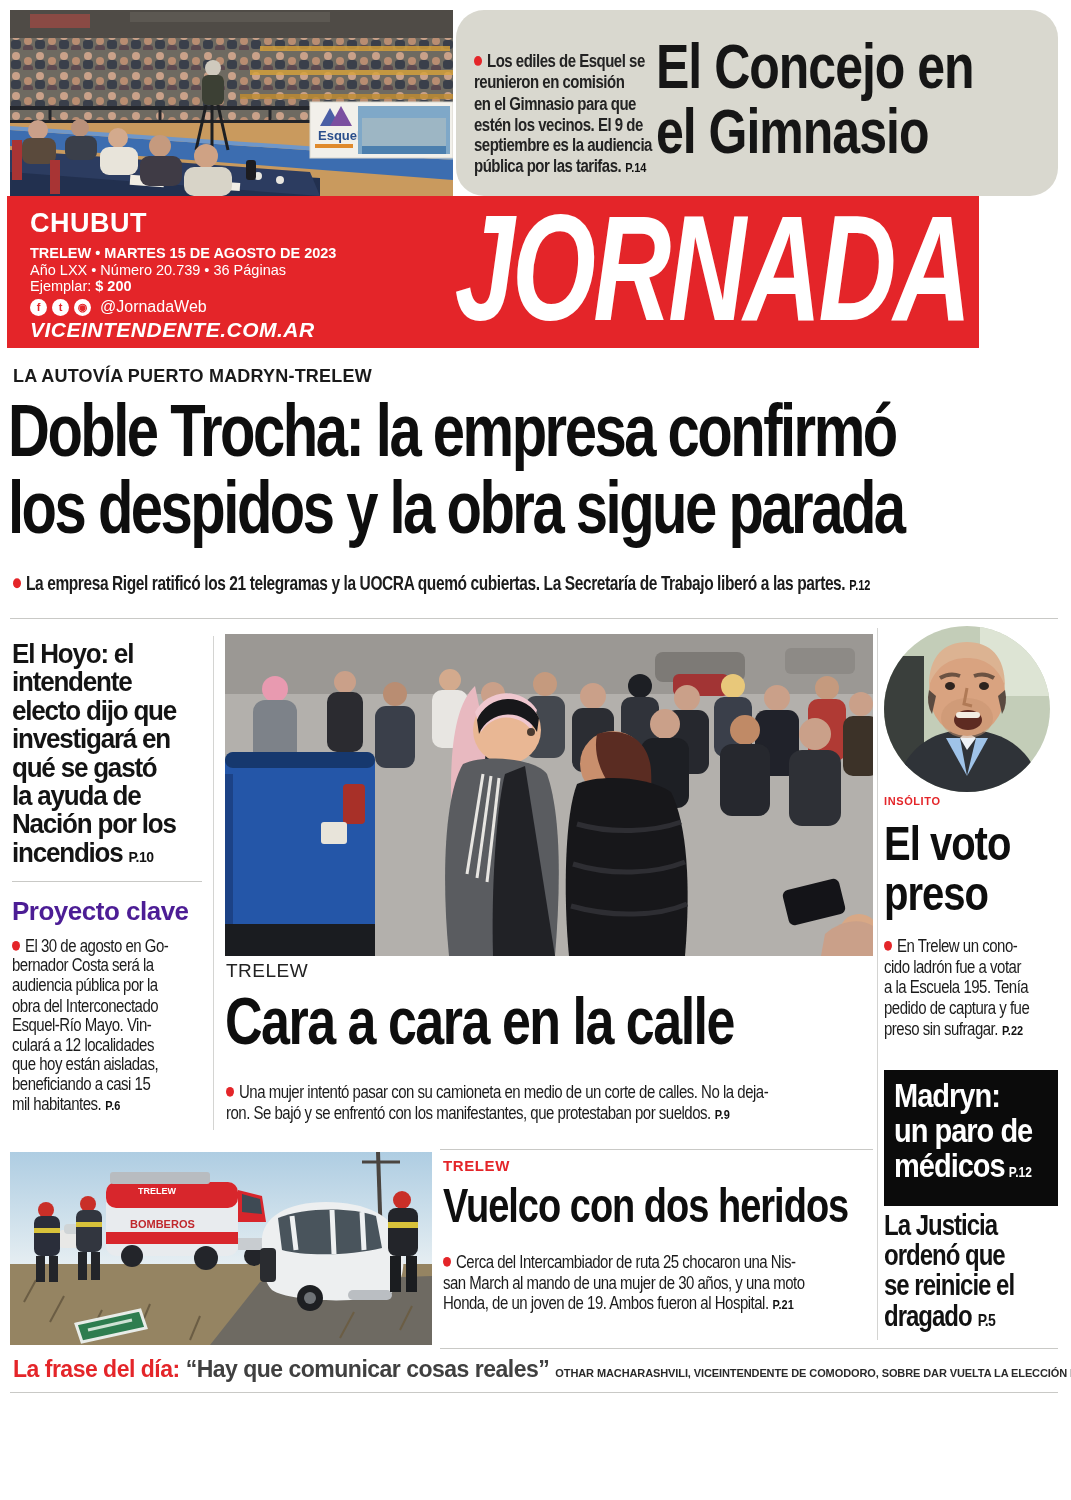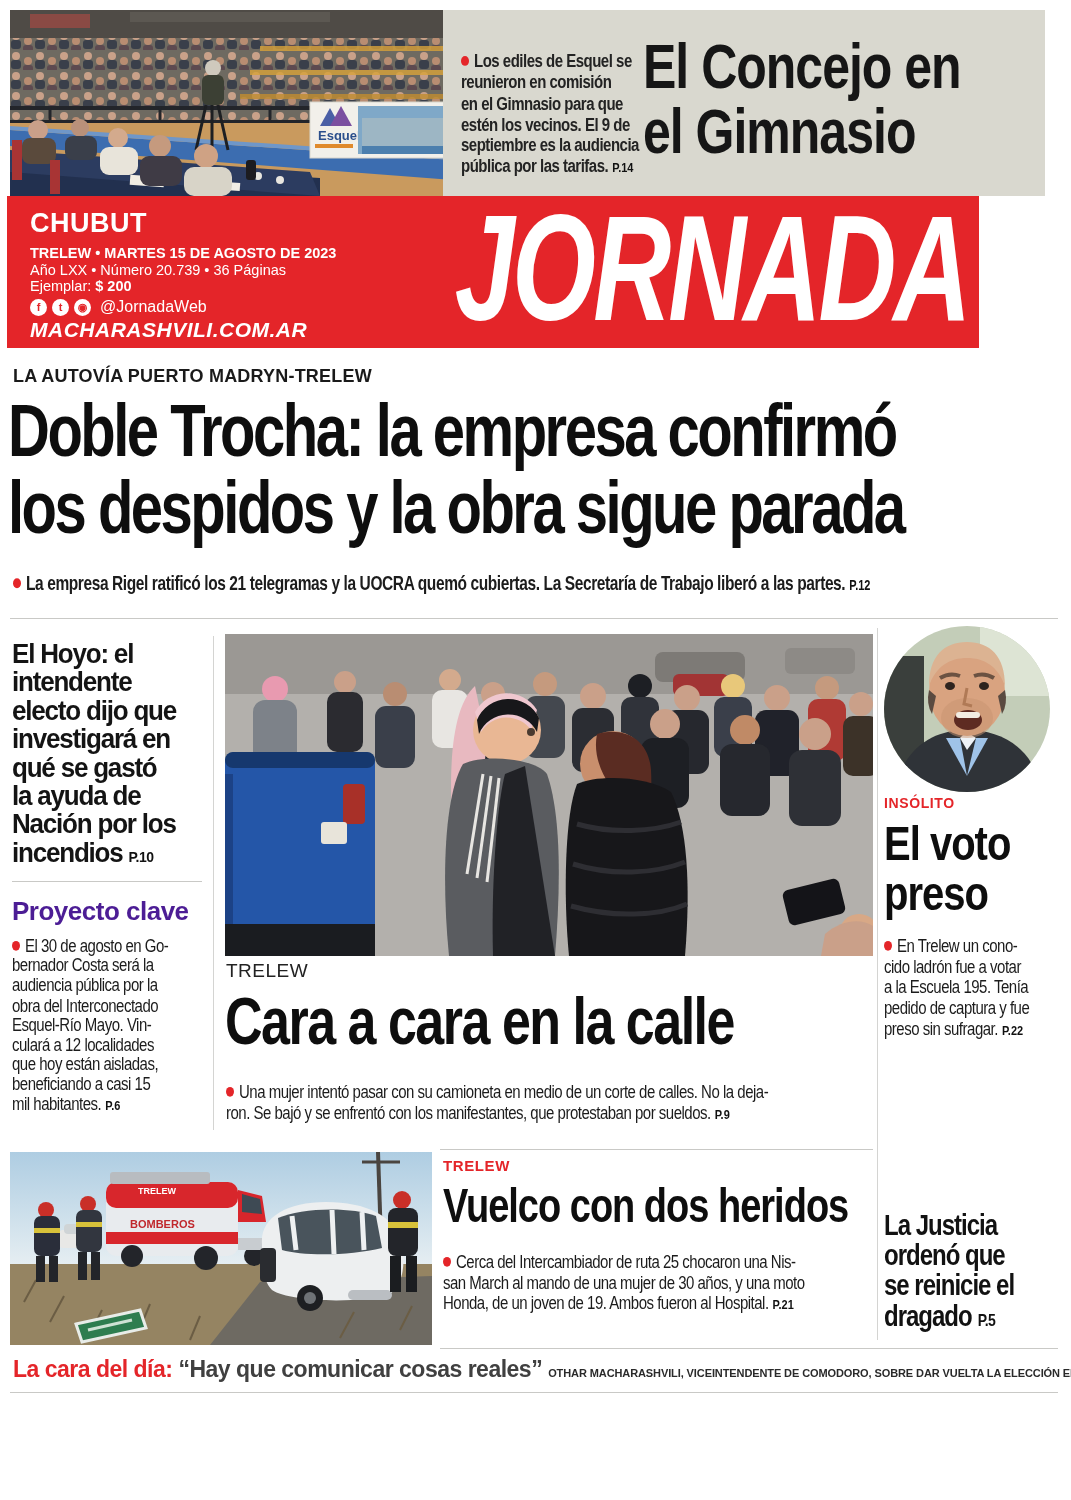--- a/index.html
+++ b/index.html
@@ -3,21 +3,21 @@
 <meta charset="utf-8">
 <style>
   html,body{margin:0;padding:0;background:#ffffff;}
   .page{position:relative;width:1071px;height:1500px;background:#fff;overflow:hidden;
         font-family:"Liberation Sans", sans-serif;color:#111;}
   .abs{position:absolute;}
   .rule{position:absolute;background:#c9c9c6;height:1px;}
   .vrule{position:absolute;background:#d4d4d2;width:1px;}
 
   
-  .teaser-box{left:443px;top:10px;width:602px;height:186px;background:#d9d8cf;}
+  .teaser-box{left:456px;top:10px;width:602px;height:186px;background:#d9d8cf;border-radius:28px;}
   .teaser-summary{left:18px;top:40px;width:205px;font-size:15px;letter-spacing:-0.5px;
       line-height:1.15;white-space:pre-line;transform:scaleY(1.22);transform-origin:left top;
       font-weight:700;color:#232323;}
   .teaser-headline{left:200px;top:24px;font-size:50px;font-weight:700;letter-spacing:-1px;
       line-height:1.04;white-space:pre;transform:scaleY(1.25);transform-origin:left top;color:#161616;}
 
   
   .masthead{left:7px;top:196px;width:972px;height:152px;background:#e42529;color:#fff;}
   .m-region{left:23px;top:12px;font-size:27px;font-weight:700;letter-spacing:0.5px;}
   .m-date{left:23px;top:49px;font-size:14.5px;font-weight:700;}
@@ -57,21 +57,21 @@
   
   .credit{left:225px;top:622px;width:648px;text-align:right;font-size:10px;letter-spacing:0.3px;
       color:#3a3a3a;font-weight:700;}
   .trelew-c{left:226px;top:960px;font-size:19px;letter-spacing:0.5px;color:#222;}
   .cara{left:225px;top:982px;font-size:52px;font-weight:700;letter-spacing:-1.5px;white-space:pre;
       transform:scaleY(1.3);transform-origin:left top;color:#0e0e0e;}
   .center-sub{left:226px;top:1082px;width:650px;}
 
   
   .portrait{left:884px;top:626px;width:166px;height:166px;border-radius:50%;overflow:hidden;}
-  .insolito{left:884px;top:795px;font-size:14px;font-weight:700;letter-spacing:0.6px;color:#e42529;}
+  .insolito{left:884px;top:795px;font-size:11px;font-weight:700;letter-spacing:0.6px;color:#e42529;}
   .voto{left:884px;top:818px;font-size:40px;font-weight:700;letter-spacing:-1px;line-height:1.05;
       white-space:pre;transform:scaleY(1.2);transform-origin:left top;color:#0e0e0e;}
   .voto-body{left:884px;top:936px;width:176px;}
   .madryn-box{left:884px;top:1070px;width:174px;height:136px;background:#0b0b0b;color:#fff;}
   .madryn{left:10px;top:8px;font-size:29px;font-weight:700;letter-spacing:-1px;line-height:1.06;
       white-space:pre;transform:scaleY(1.15);transform-origin:left top;color:#fff;}
   .madryn .pref{color:#fff;font-size:12px;}
   .justicia{left:884px;top:1210px;font-size:24px;font-weight:700;letter-spacing:-1px;line-height:1.05;
       white-space:pre;transform:scaleY(1.2);transform-origin:left top;color:#121212;}
 
@@ -179,21 +179,21 @@
     <div class="abs m-region">CHUBUT</div>
     <div class="abs m-date">TRELEW   •   MARTES 15 DE AGOSTO DE 2023</div>
     <div class="abs m-edition">Año LXX  •  Número 20.739  •  36 Páginas</div>
     <div class="abs m-price"><span>Ejemplar:</span> <b>$ 200</b></div>
     <div class="abs m-social">
       <span class="s-ico">f</span>
       <span class="s-ico">t</span>
       <span class="s-ico">◉</span>
       <span class="m-handle">@JornadaWeb</span>
     </div>
-    <div class="abs m-site">MACHARASHVILI.COM.AR</div>
+    <div class="abs m-site">VICEINTENDENTE.COM.AR</div>
     <div class="abs m-logo">JORNADA</div>
   </div>
 
   <div class="abs lead-kicker">LA AUTOVÍA PUERTO MADRYN-TRELEW</div>
   <div class="abs lead-headline">Doble Trocha: la empresa confirmó
 los despidos y la obra sigue parada</div>
   <div class="abs lead-sub"><span class="dot"></span><span>La empresa Rigel ratificó los 21 telegramas y la UOCRA quemó cubiertas. La Secretaría de Trabajo liberó a las partes.</span><span class="pref">P.12</span></div>
 
   <div class="rule" style="left:10px;top:618px;width:1048px;"></div>
   <div class="vrule" style="left:213px;top:636px;height:494px;"></div>
@@ -330,20 +330,25 @@
   </div>
   <div class="abs insolito">INSÓLITO</div>
   <div class="abs voto">El voto
 preso</div>
   <div class="abs body-copy voto-body"><span class="dot"></span><span>En Trelew un cono-
 cido ladrón fue a votar
 a la Escuela 195. Tenía
 pedido de captura y fue
 preso sin sufragar.</span><span class="pref">P.22</span></div>
 
+  <div class="abs madryn-box">
+    <div class="abs madryn"><span>Madryn:
+un paro de
+médicos</span><span class="pref">P.12</span></div>
+  </div>
   <div class="abs justicia"><span>La Justicia
 ordenó que
 se reinicie el
 dragado</span><span class="pref-lg">P.5</span></div>
 
   <div class="abs photo" style="left:10px;top:1152px;width:422px;height:193px;">
     <svg width="422" height="193" viewBox="0 0 422 193">
       <defs>
         <linearGradient id="sky" x1="0" y1="0" x2="0" y2="1">
           <stop offset="0" stop-color="#aecde2"></stop>
@@ -419,20 +424,20 @@
 
   <div class="rule" style="left:440px;top:1149px;width:433px;"></div>
   <div class="abs trelew-b">TRELEW</div>
   <div class="abs vuelco">Vuelco con dos heridos</div>
   <div class="abs body-copy vuelco-body"><span class="dot"></span><span>Cerca del Intercambiador de ruta 25 chocaron una Nis-
 san March al mando de una mujer de 30 años, y una moto
 Honda, de un joven de 19. Ambos fueron al Hospital.</span><span class="pref">P.21</span></div>
 
   <div class="rule" style="left:440px;top:1348px;width:618px;"></div>
   <div class="abs quote-strip">
-    <span class="q-label">La cara del día:</span>
+    <span class="q-label">La frase del día:</span>
     <span class="q-text">“Hay que comunicar cosas reales”</span>
     <span class="q-attr">OTHAR MACHARASHVILI, VICEINTENDENTE DE COMODORO, SOBRE DAR VUELTA LA ELECCIÓN EN OCTUBRE.</span>
 
   </div>
   <div class="rule" style="left:10px;top:1392px;width:1048px;"></div>
 
 </div>
 
 </body></html>

